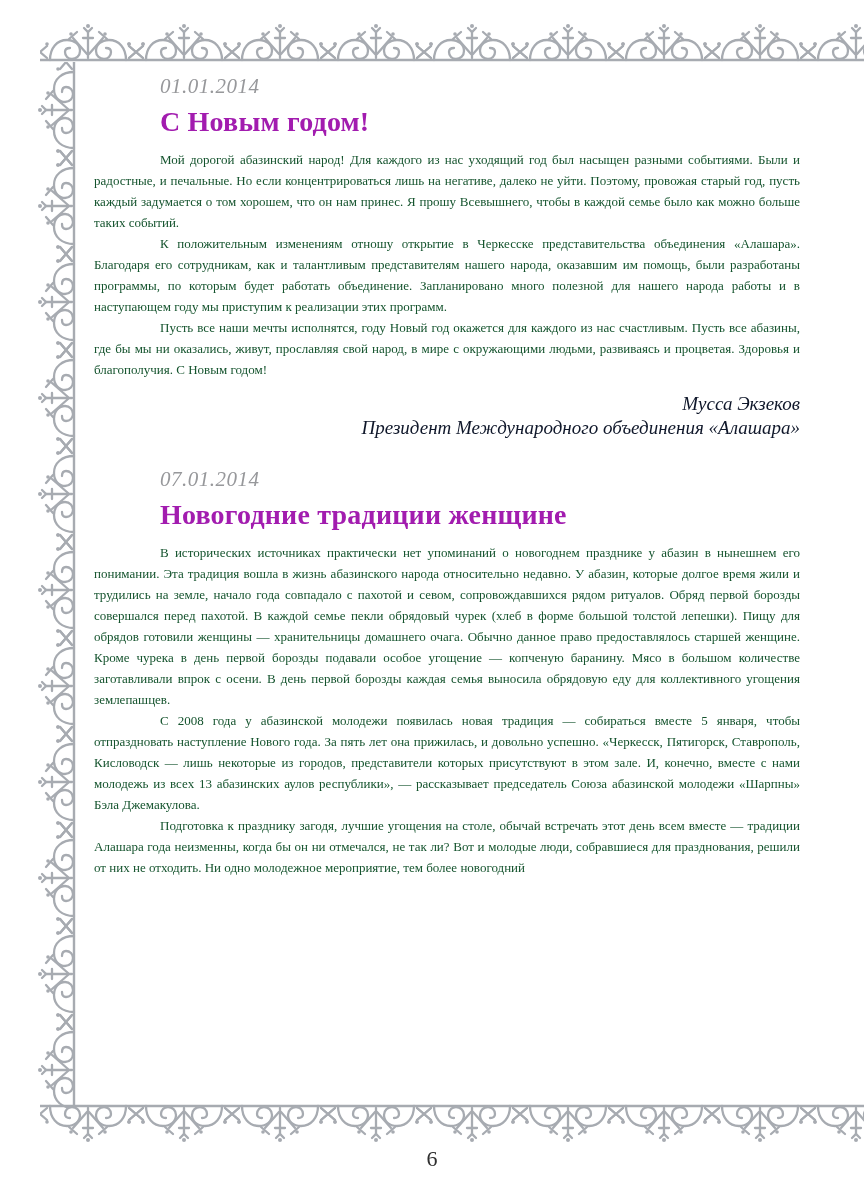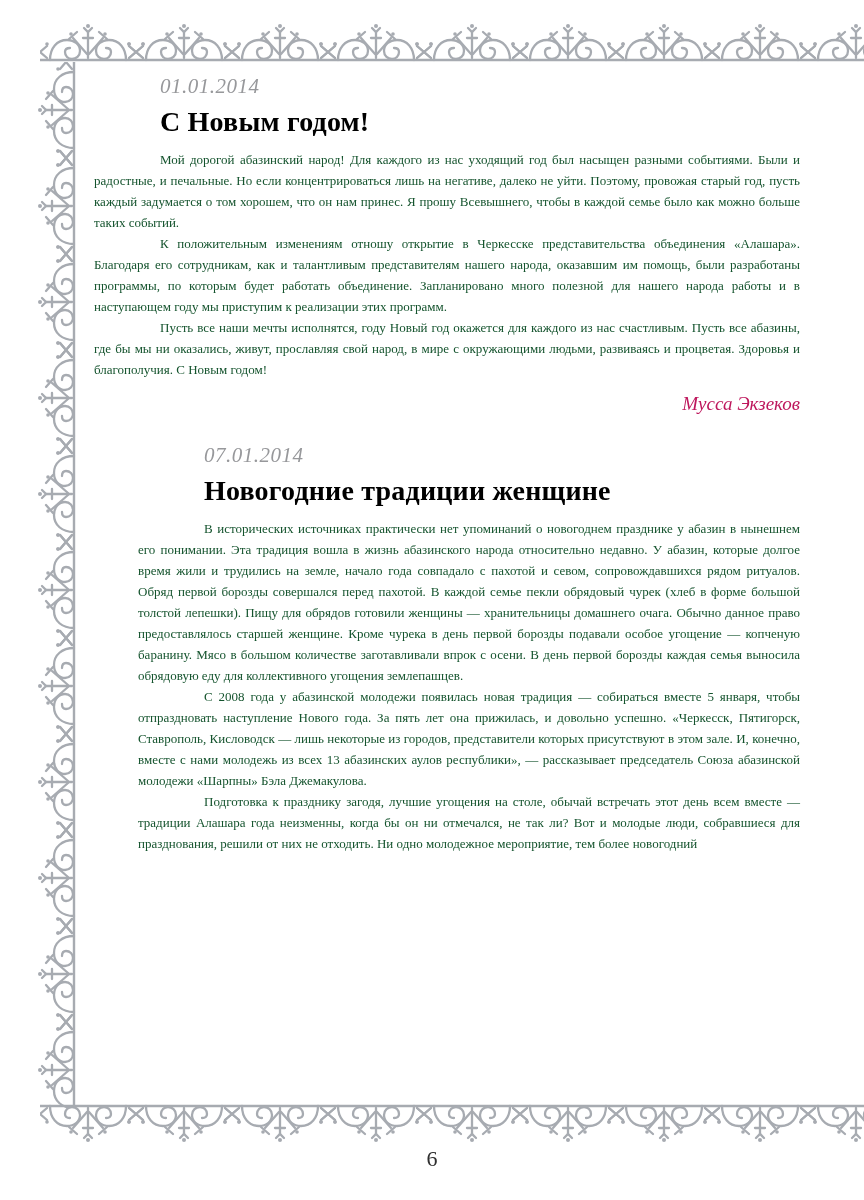--- a/index.html
+++ b/index.html
@@ -26,42 +26,42 @@
   .entry-date {
     font-style: italic;
     font-size: 21px;
     letter-spacing: 0.5px;
     color: #97989b;
     margin: 0 0 7px 66px;
   }
   .entry-title {
     font-size: 28px;
     font-weight: bold;
-    color: #000000;
+    color: #a21caf;
     margin: 0 0 11px 66px;
     letter-spacing: 0.2px;
   }
   .content p {
     margin: 0;
     font-size: 13px;
     line-height: 21px;
     color: #14532d;
     text-align: justify;
     text-indent: 66px;
     hyphens: auto;
   }
   .signature {
     margin-top: 12px;
     text-align: right;
     font-style: italic;
     font-size: 19px;
     line-height: 24px;
-    color: #be185d;
+    color: #0f172a;
   }
-  .entry + .entry { margin-top: 27px; margin-left: 44px; }
+  .entry + .entry { margin-top: 27px; }
   .page-number {
     position: absolute;
     top: 1146px;
     left: 0;
     width: 100%;
     text-align: center;
     font-size: 22px;
     color: #2f2f2f;
   }
 </style>
@@ -131,20 +131,21 @@
   <div class="content">
 
     <div class="entry">
       <div class="entry-date">01.01.2014</div>
       <h1 class="entry-title">С Новым годом!</h1>
       <p>Мой дорогой абазинский народ! Для каждого из нас уходящий год был насыщен разными событиями. Были и радостные, и печальные. Но если концентрироваться лишь на негативе, далеко не уйти. Поэтому, провожая старый год, пусть каждый задумается о том хорошем, что он нам принес. Я прошу Всевышнего, чтобы в каждой семье было как можно больше таких событий.</p>
       <p>К положительным изменениям отношу открытие в Черкесске представительства объединения «Алашара». Благодаря его сотрудникам, как и талантливым представителям нашего народа, оказавшим им помощь, были разработаны программы, по которым будет работать объединение. Запланировано много полезной для нашего народа работы и в наступающем году мы приступим к реализации этих программ.</p>
       <p>Пусть все наши мечты исполнятся, году Новый год окажется для каждого из нас счастливым. Пусть все абазины, где бы мы ни оказались, живут, прославляя свой народ, в мире с окружающими людьми, развиваясь и процветая. Здоровья и благополучия. С Новым годом!</p>
       <div class="signature">
         <div>Мусса Экзеков</div>
+        <div>Президент Международного объединения «Алашара»</div>
       </div>
     </div>
 
     <div class="entry">
       <div class="entry-date">07.01.2014</div>
       <h1 class="entry-title">Новогодние традиции женщине</h1>
       <p>В исторических источниках практически нет упоминаний о новогоднем празднике у абазин в нынешнем его понимании. Эта традиция вошла в жизнь абазинского народа относительно недавно. У абазин, которые долгое время жили и трудились на земле, начало года совпадало с пахотой и севом, сопровождавшихся рядом ритуалов. Обряд первой борозды совершался перед пахотой. В каждой семье пекли обрядовый чурек (хлеб в форме большой толстой лепешки). Пищу для обрядов готовили женщины — хранительницы домашнего очага. Обычно данное право предоставлялось старшей женщине. Кроме чурека в день первой борозды подавали особое угощение — копченую баранину. Мясо в большом количестве заготавливали впрок с осени. В день первой борозды каждая семья выносила обрядовую еду для коллективного угощения землепашцев.</p>
       <p>С 2008 года у абазинской молодежи появилась новая традиция — собираться вместе 5 января, чтобы отпраздновать наступление Нового года. За пять лет она прижилась, и довольно успешно. «Черкесск, Пятигорск, Ставрополь, Кисловодск — лишь некоторые из городов, представители которых присутствуют в этом зале. И, конечно, вместе с нами молодежь из всех 13 абазинских аулов республики», — рассказывает председатель Союза абазинской молодежи «Шарпны» Бэла Джемакулова.</p>
       <p>Подготовка к празднику загодя, лучшие угощения на столе, обычай встречать этот день всем вместе — традиции Алашара года неизменны, когда бы он ни отмечался, не так ли? Вот и молодые люди, собравшиеся для празднования, решили от них не отходить. Ни одно молодежное мероприятие, тем более новогодний</p>
     </div>

